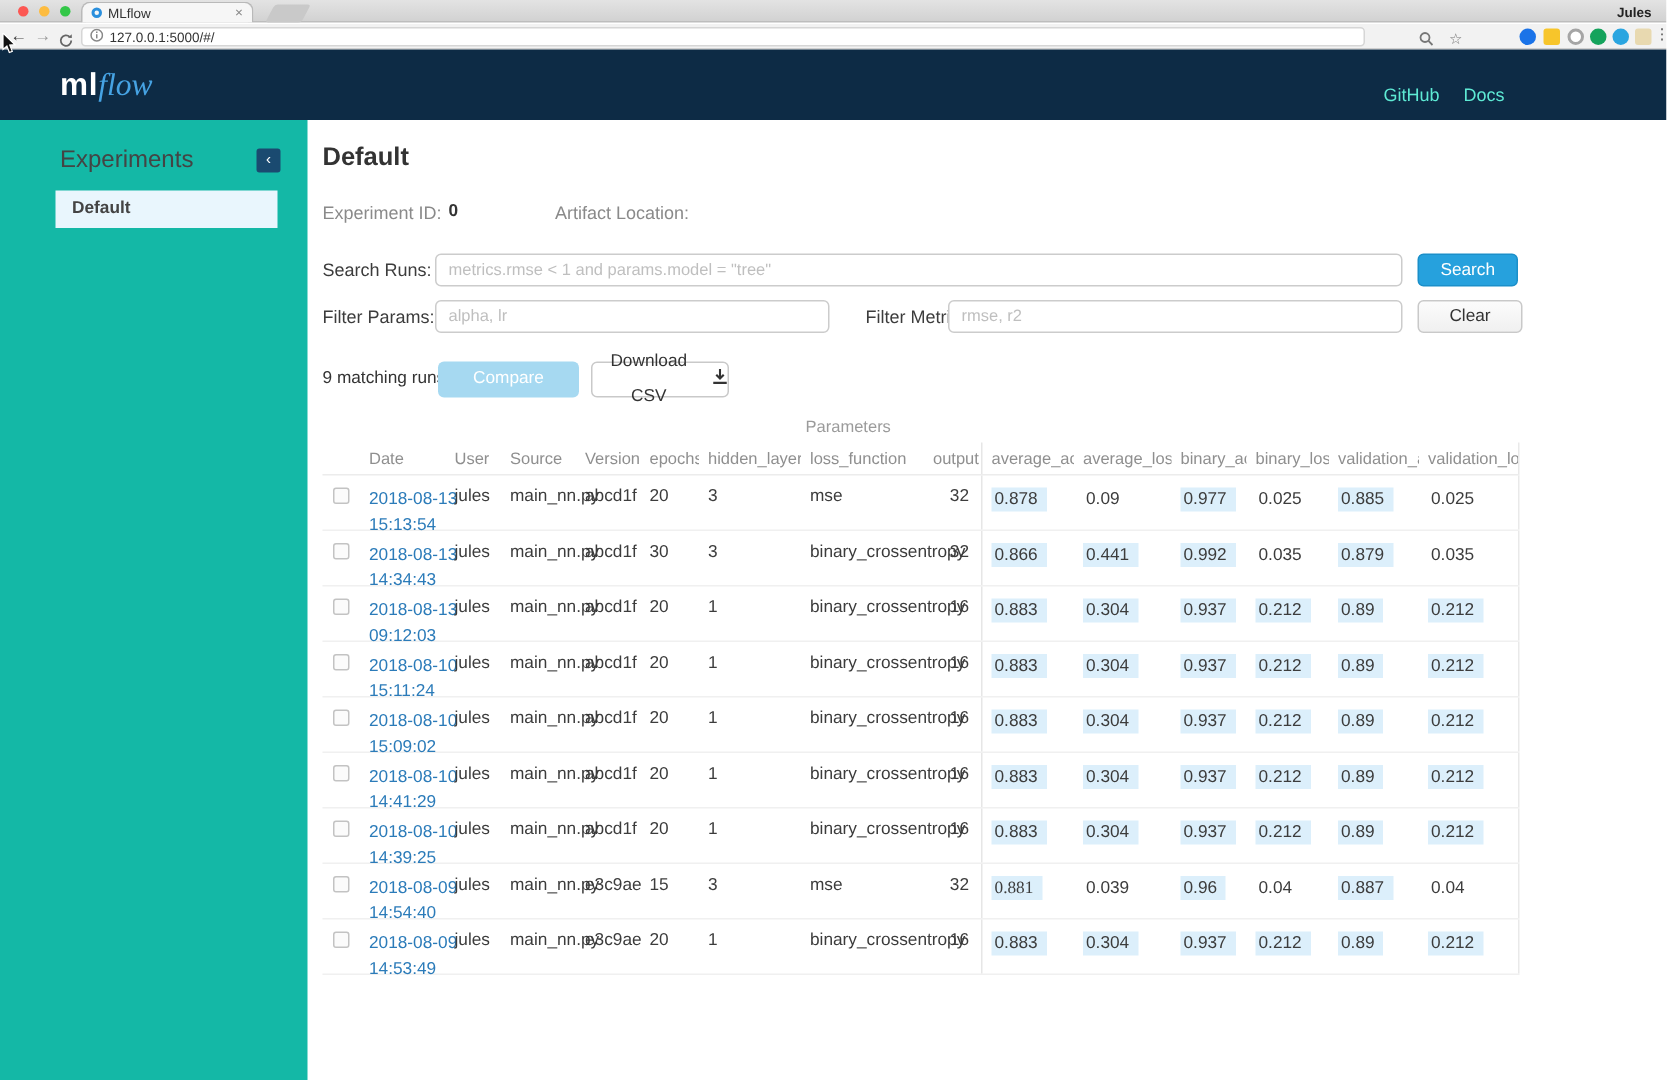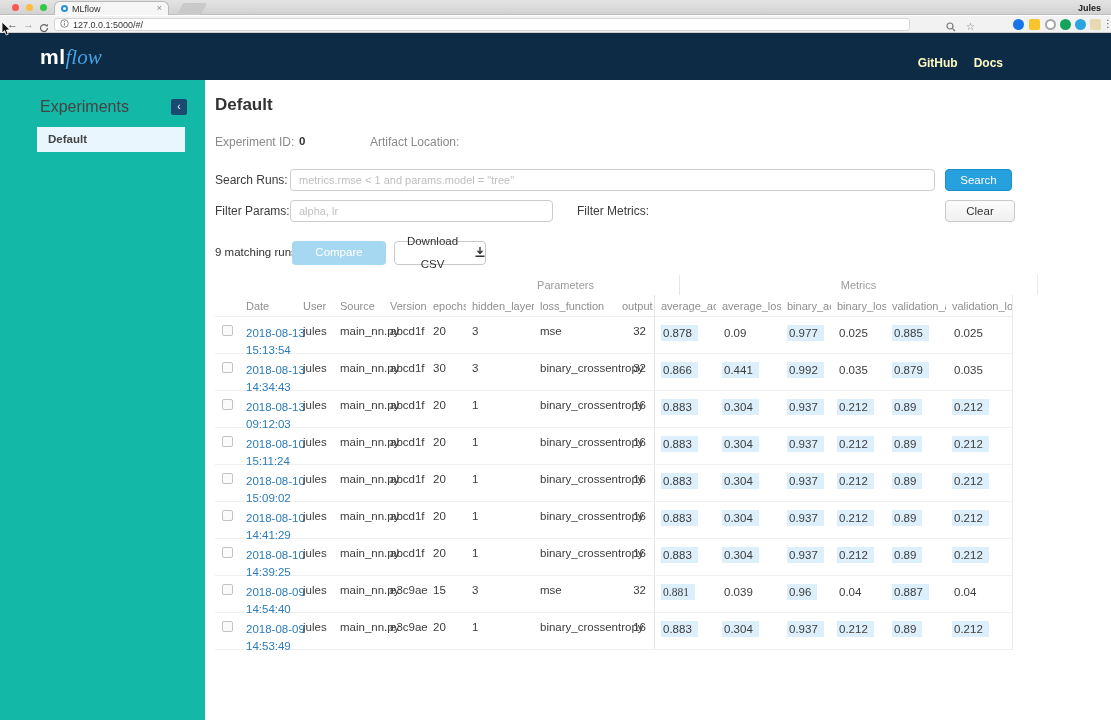--- a/index.html
+++ b/index.html
@@ -42,21 +42,21 @@
   .ext.e4{left:1060px; background:#15a35c;} .ext.e5{left:1075px; background:#2aa5e0;}
   .ext.e6{left:1090px; background:#e8d9b0; border-radius:2px;}
   .menu-dots { position:absolute; left:1103px; top:2px; font-size:10px; color:#555; }
   
   .appheader { position:absolute; top:33px; left:0; right:0; height:47px; background:var(--navy);
     display:flex; align-items:center; }
   .logo { margin-left:40px; font-size:21px; line-height:1; }
   .logo-ml { color:#fff; font-weight:bold; letter-spacing:.5px; }
   .logo-flow { color:#46a3e3; font-style:italic; font-family:"Liberation Serif","DejaVu Serif",serif; }
   .topnav { margin-left:auto; margin-right:108px; display:flex; gap:16px; }
-  .topnav a { color:#fef9c3; font-size:12px; font-weight:bold; text-decoration:none;margin-top:12px; }
+  .topnav a { color:#5eead4; font-size:12px; font-weight:normal; text-decoration:none;margin-top:12px; }
   
   .sidebar { position:absolute; top:80px; left:0; width:205px; bottom:0; background:#14b8a6; }
   .sidebar-title { position:absolute; left:40px; top:18px; font-size:16px; color:#444; }
   .collapse-btn { position:absolute; left:171px; top:19px; width:16px; height:16px;
     background:#1a4a70; color:#fff; border-radius:2px; font-size:10px; text-align:center;
     line-height:15px; cursor:pointer; }
   .sidebar-item { position:absolute; left:37px; top:47px; width:148px; height:25px;
     background:var(--sel); font-size:11.5px; font-weight:bold; color:#444;
     line-height:25px; padding-left:11px; cursor:pointer; }
   
@@ -196,20 +196,21 @@
   <div class="form-row row-search">
     <span class="form-label">Search Runs:</span>
     <input class="tb tb-search" type="text" placeholder="metrics.rmse &lt; 1 and params.model = &quot;tree&quot;" style="">
     <div class="btn btn-search">Search</div>
   </div>
 
   <div class="form-row row-filter">
     <span class="form-label">Filter Params:</span>
     <input class="tb tb-params" type="text" placeholder="alpha, lr" style="">
     <span class="form-label lbl-fmetrics">Filter Metrics:</span>
+    <input class="tb tb-metrics" type="text" placeholder="rmse, r2" style="">
     <div class="btn btn-clear">Clear</div>
   </div>
 
   <div class="actions-row">
     <span class="matching">9 matching runs</span>
     <div class="btn btn-compare">Compare Selected</div>
     <div class="btn btn-download">
       <span>Download CSV</span>
       <span>
         <svg width="10" height="10" viewBox="0 0 10 10">
@@ -217,21 +218,20 @@
             <path d="M0.5 8.5 H9.5 V10 H0.5 Z" fill="#333"></path>
           </svg>
       </span>
     </div>
   </div>
 
   <div class="runs-table">
       <div class="t-row t-group">
         <div class="cell gcell" style="width: 237px;"></div>
         <div class="cell gcell" style="width: 227px;">Parameters</div>
-        <div class="cell gcell sep end" style="width: 359px;">Metrics</div>
       </div>
       <div class="t-row t-head">
         <div class="cell hcell" style="width: 25px;"></div>
         <div class="cell hcell" style="width: 57px;">Date</div>
         <div class="cell hcell" style="width: 37px;">User</div>
         <div class="cell hcell" style="width: 50px;">Source</div>
         <div class="cell hcell" style="width: 43px;">Version</div>
         <div class="cell hcell" style="width: 39px;">epochs</div>
         <div class="cell hcell" style="width: 68px;">hidden_layers</div>
         <div class="cell hcell" style="width: 88px;">loss_function</div>

